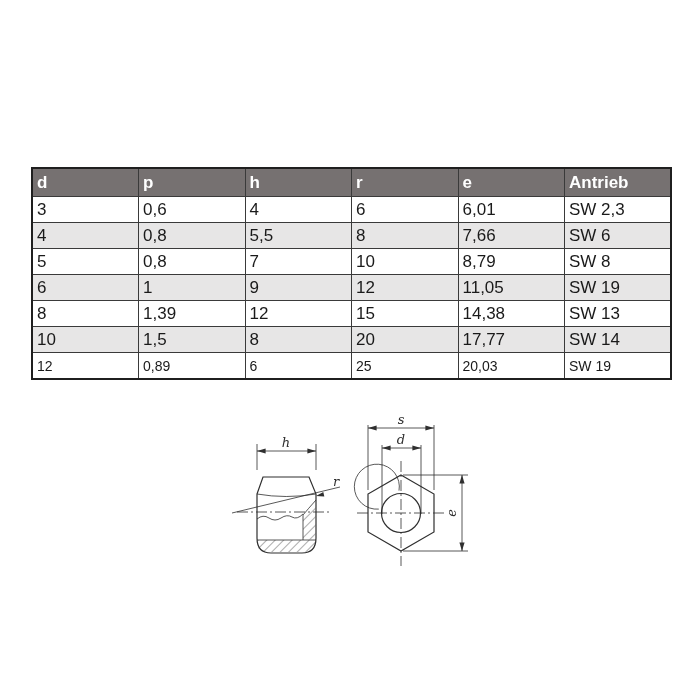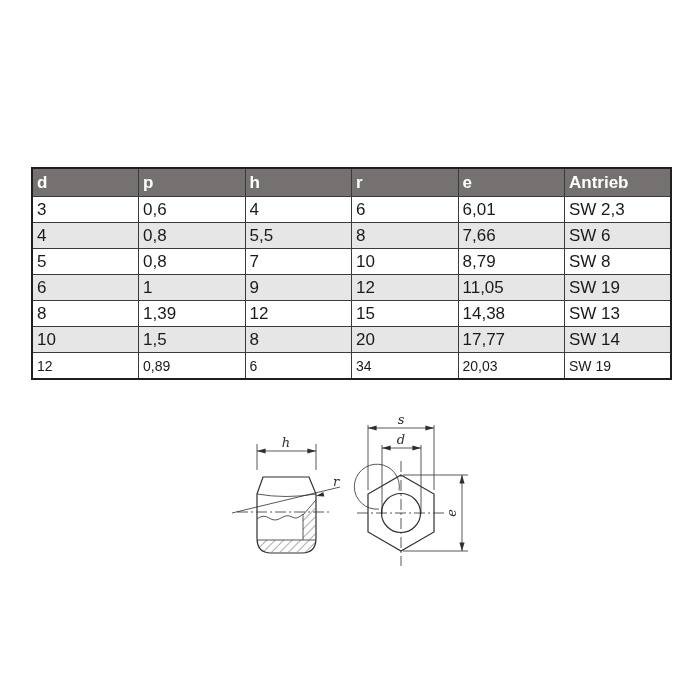--- a/index.html
+++ b/index.html
@@ -98,21 +98,21 @@
         <td>1,5</td>
         <td>8</td>
         <td>20</td>
         <td>17,77</td>
         <td>SW 14</td>
       </tr>
       <tr class="small">
         <td>12</td>
         <td>0,89</td>
         <td>6</td>
-        <td>34</td>
+        <td>25</td>
         <td>20,03</td>
         <td>SW 19</td>
       </tr>
     </tbody>
 </table>
 
 <svg class="drawing-svg" viewBox="0 0 700 700" xmlns="http://www.w3.org/2000/svg">
   <defs>
     <marker id="arr" markerWidth="9" markerHeight="7" refX="8.6" refY="3" orient="auto-start-reverse" markerUnits="userSpaceOnUse">
       <path d="M0,0.4 L8.6,3 L0,5.6 Z" fill="#2f2f2f"></path>

